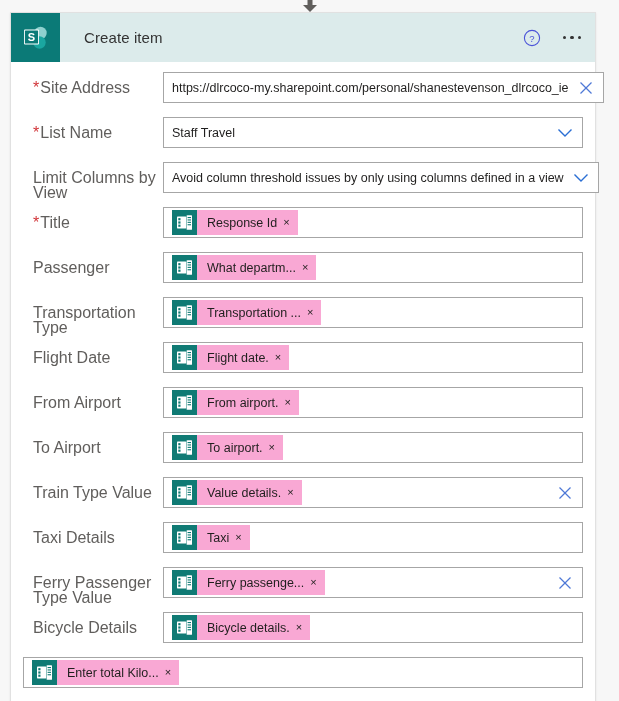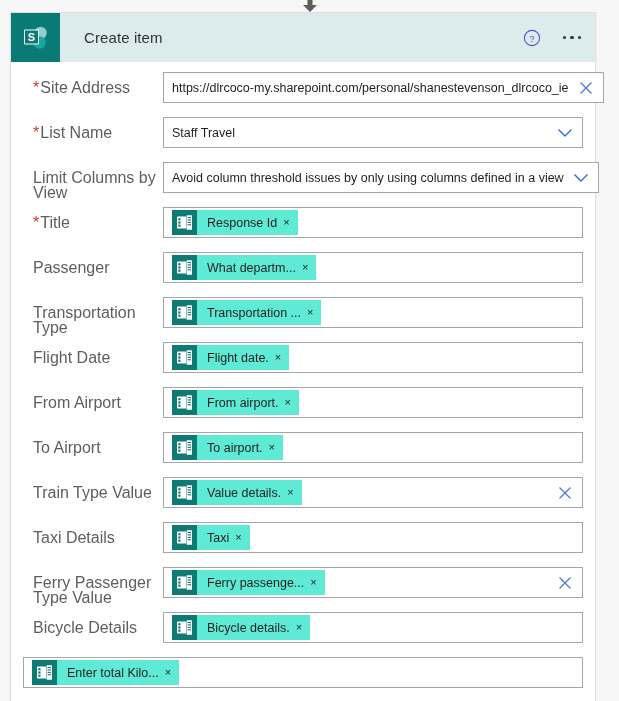--- a/index.html
+++ b/index.html
@@ -104,21 +104,21 @@
     color: #201f1e;
     padding-left: 8px;
     white-space: nowrap;
     overflow: hidden;
   }
 
   
   .pill {
     display: inline-flex;
     align-items: center;
-    background: #5eead4;
+    background: #f9a8d4;
     height: 25px;
     margin-left: 8px;
     max-width: 100%;
   }
   .pill-icon {
     width: 25px; height: 25px;
     background: #0f7a74;
     display: flex; align-items: center; justify-content: center;
     flex: 0 0 25px;
   }

